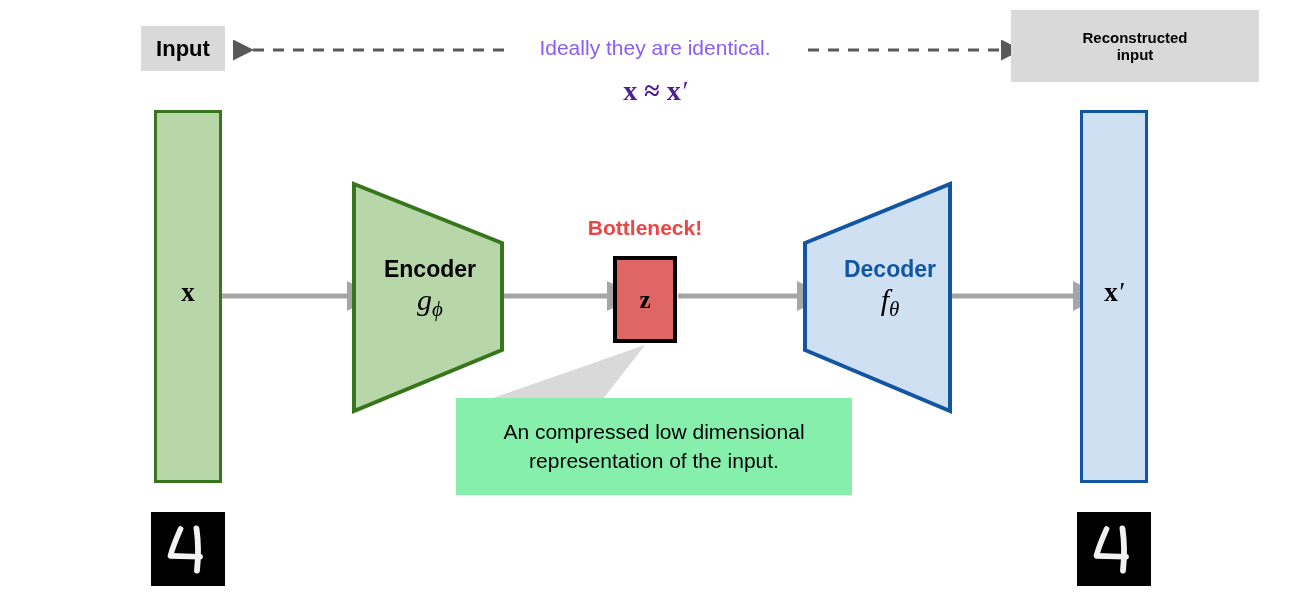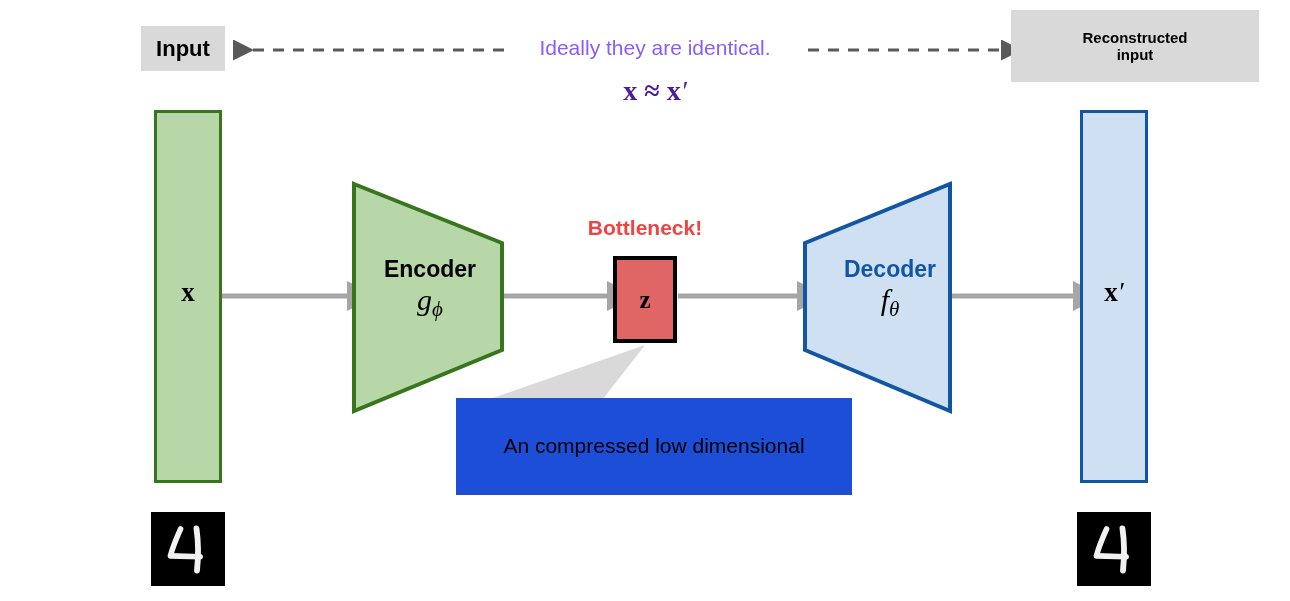--- a/index.html
+++ b/index.html
@@ -130,21 +130,21 @@
     justify-content: center;
     font-family: "Liberation Serif", serif;
     font-weight: bold;
     font-size: 25px;
     color: #000000;
   }
 
   
   #callout-box {
     left: 456px; top: 398px; width: 396px; height: 97px;
-    background: #1d4ed8;
+    background: #86efac;
     display: flex;
     align-items: center;
     justify-content: center;
     flex-direction: column;
     text-align: center;
     font-size: 21px;
     color: #000000;
     line-height: 1.35;
   }
 
@@ -234,20 +234,21 @@
   <div class="abs" id="bottleneck-title">Bottleneck!</div>
   <div class="abs" id="bottleneck-box">
     <span>z</span>
   </div>
 
   <svg class="abs" style="left:0; top:0;" width="1290" height="601">
     <polygon points="490,399 645,345 603,399" fill="#d9d9d9"></polygon>
   </svg>
   <div class="abs" id="callout-box">
     <span>An compressed low dimensional</span>
+    <span>representation of the input.</span>
   </div>
 
   <svg class="abs digit-tile" id="digit-left" viewBox="0 0 28 28" width="74" height="74">
     <rect x="0" y="0" width="28" height="28" fill="#000000"></rect>
     <g stroke="#f2f2f2" stroke-linecap="round" fill="none">
       <path d="M11.2,6.4 C9.6,10.0 8.2,13.4 7.4,16.4" stroke-width="2.1"></path>
       <path d="M7.4,16.6 L18.6,16.9" stroke-width="2.1"></path>
       <path d="M17.2,6.2 C17.9,11.0 18.0,16.5 17.4,22.2" stroke-width="2.2"></path>
     </g>
   </svg>

